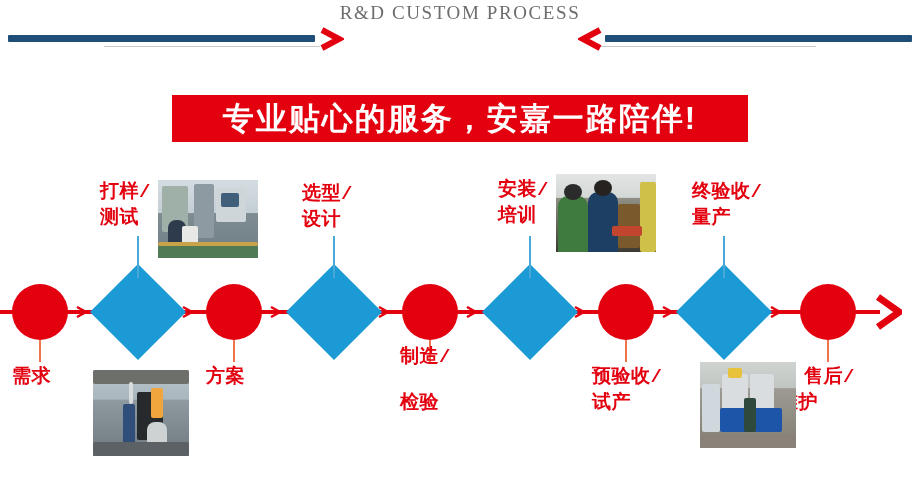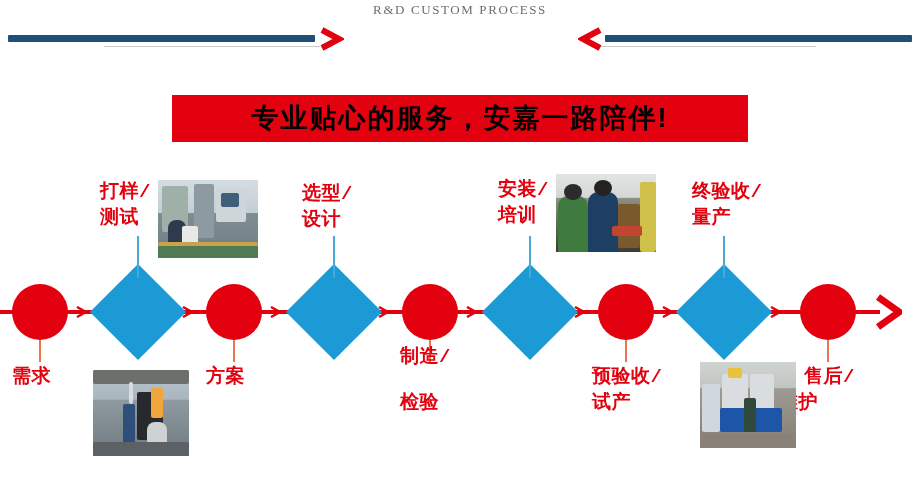--- a/index.html
+++ b/index.html
@@ -6,21 +6,21 @@
   body{
     width:920px;height:503px;background:#ffffff;overflow:hidden;position:relative;
     font-family:"Liberation Sans","DejaVu Sans",sans-serif;
   }
   #stage{position:absolute;inset:0;width:920px;height:503px;}
 
   
   .hdr-en{
     position:absolute;left:0;top:2px;width:920px;text-align:center;
     font-family:"Liberation Serif","DejaVu Serif",serif;
-    font-size:13px;letter-spacing:1.6px;color:#6d6d6d;white-space:nowrap;
+    font-size:19px;letter-spacing:1.6px;color:#6d6d6d;white-space:nowrap;
   }
   .hdr-cn{
     position:absolute;left:0;top:22px;width:920px;text-align:center;
     font-size:33px;color:#4a4a4a;white-space:nowrap;line-height:40px;
   }
   .hdr-cn .em{color:#e3000f;font-weight:bold;}
   .hdr-cn .pl{color:#595959;}
 
   .rule{position:absolute;height:7px;background:#1f4e79;border-radius:1px;}
   .rule-l{left:8px;top:35px;width:307px;}
@@ -29,21 +29,21 @@
   .thin-l{left:104px;top:46px;width:216px;}
   .thin-r{left:600px;top:46px;width:216px;}
   .chev{position:absolute;top:27px;width:26px;height:24px;}
 
   
   .banner{
     position:absolute;left:172px;top:95px;width:576px;height:47px;
     background:#e3000f;display:flex;align-items:center;justify-content:center;
   }
   .banner span{
-    color:#000000;font-size:27px;font-weight:bold;letter-spacing:2px;
+    color:#ffffff;font-size:31px;font-weight:bold;letter-spacing:2px;
     white-space:nowrap;line-height:47px;
   }
 
   
   .axis{position:absolute;left:0;top:310px;width:880px;height:4px;background:#e3000f;}
   .node-circle{
     position:absolute;width:56px;height:56px;border-radius:50%;
     background:#e3000f;
   }
   .node-diamond{

